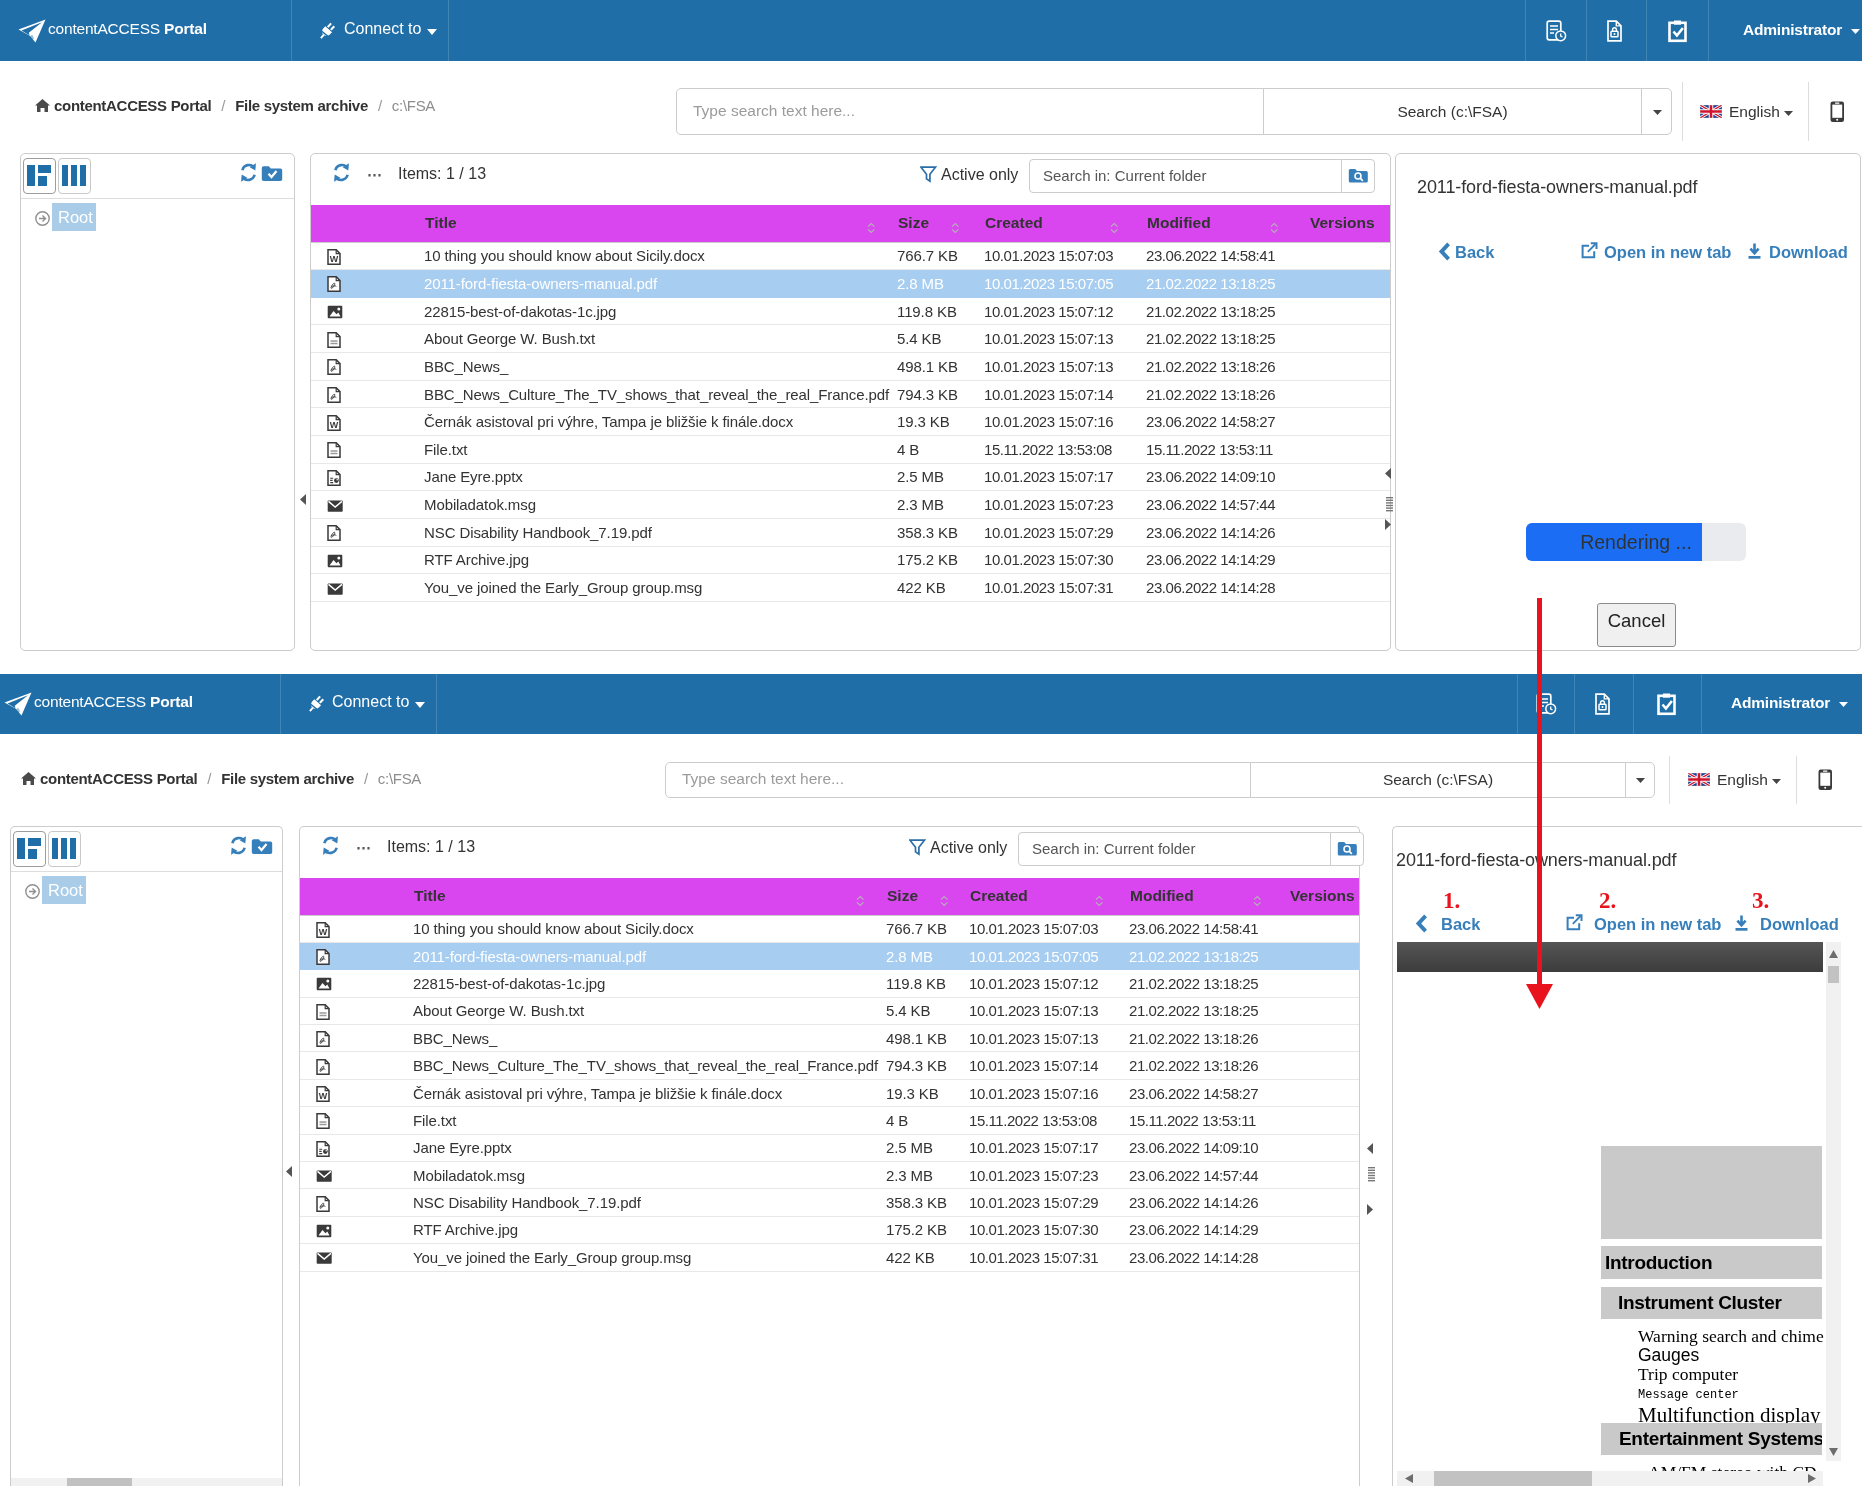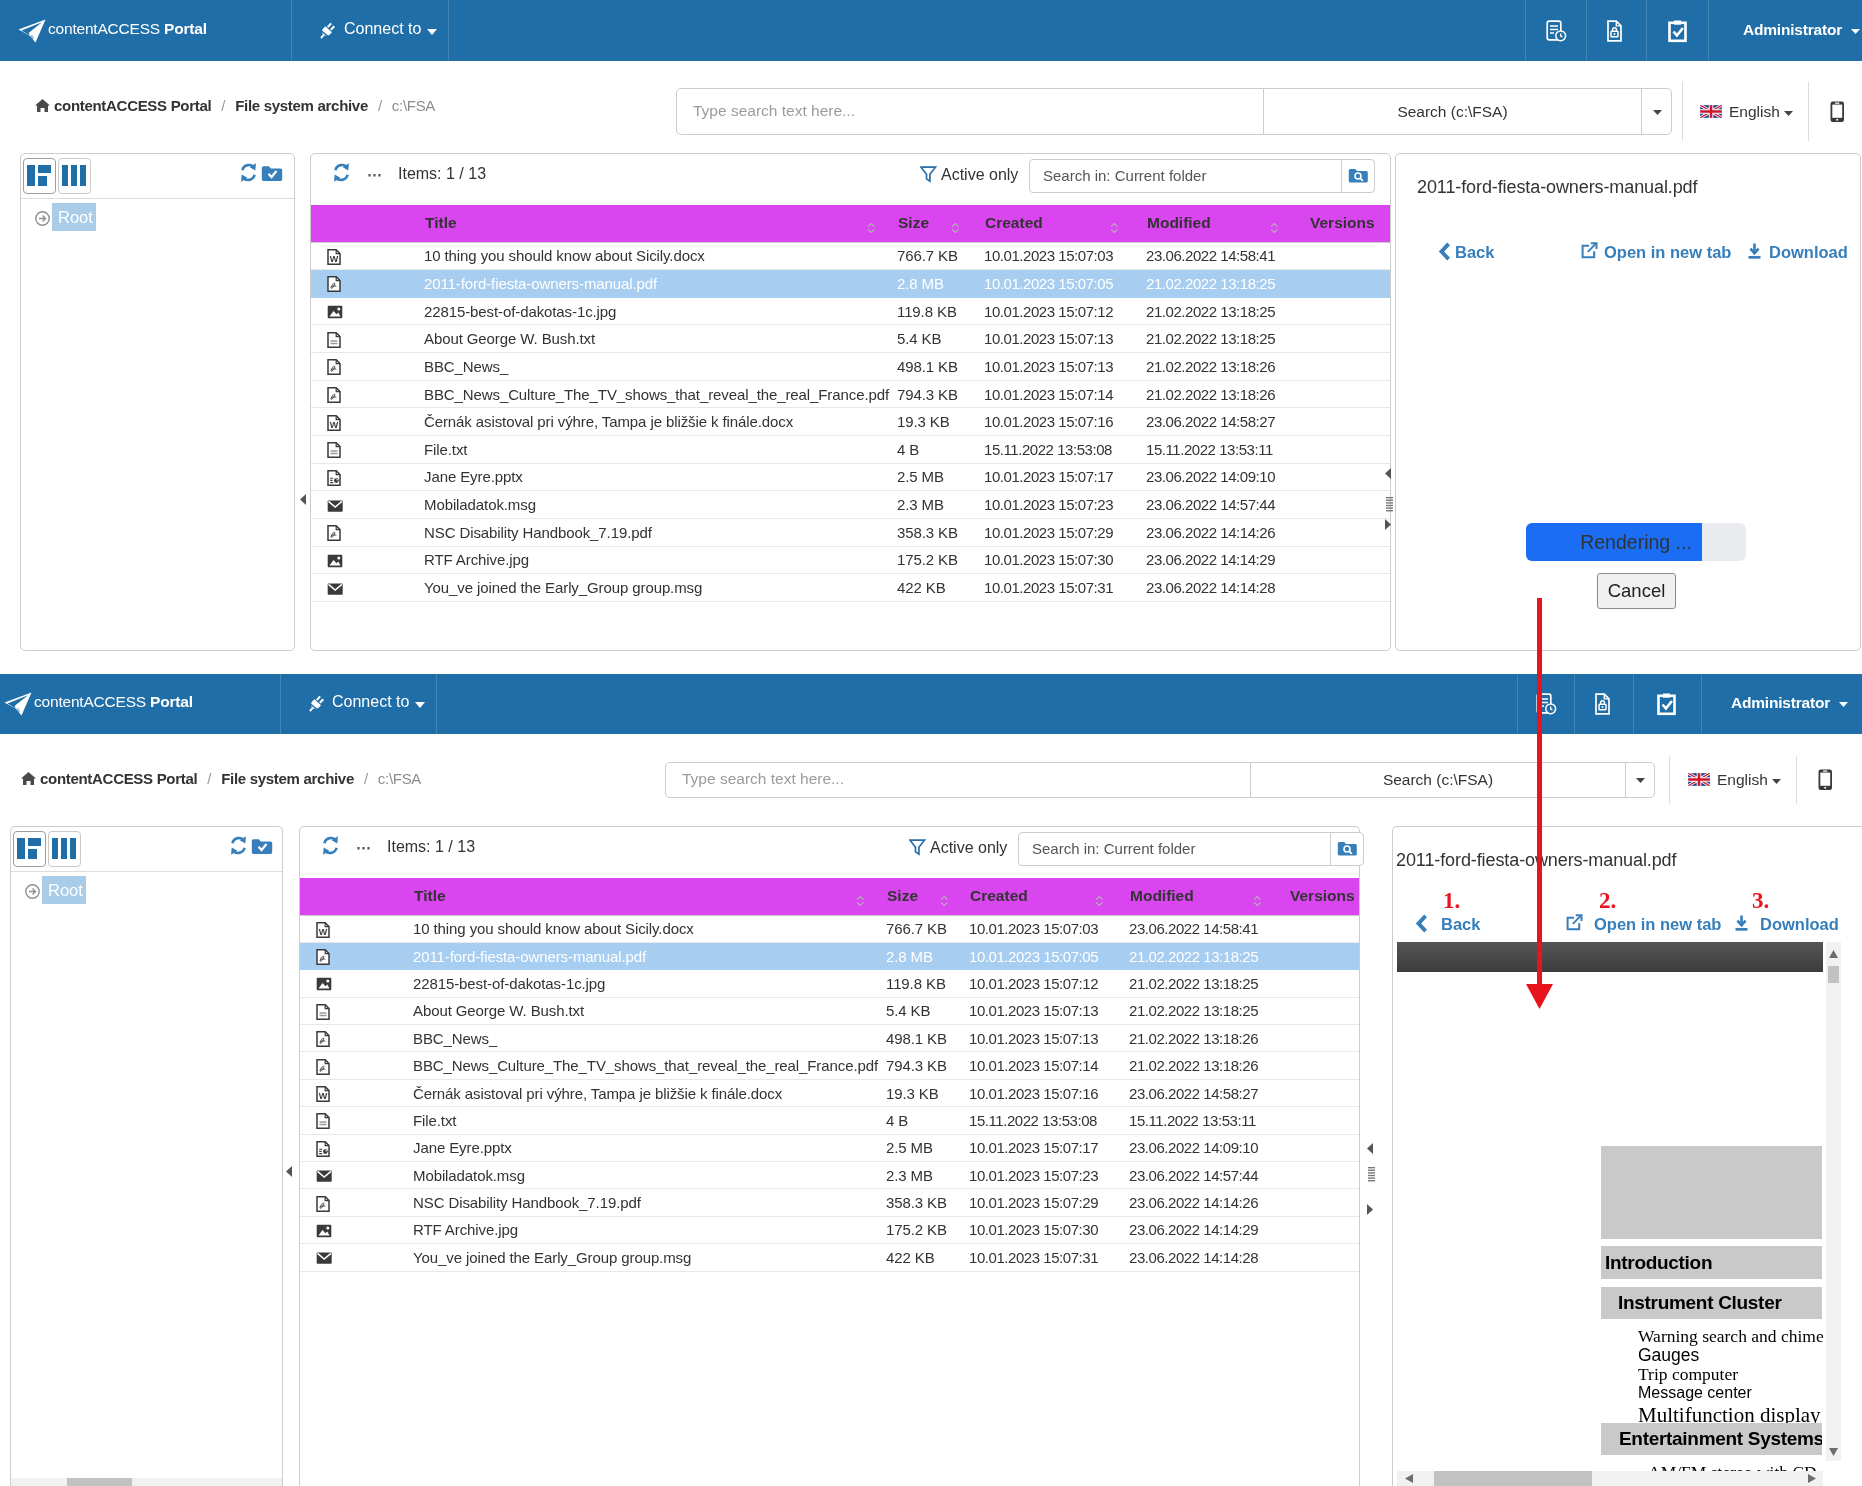--- a/index.html
+++ b/index.html
@@ -396,21 +396,21 @@
 <div class="" style="position:absolute;left:1746px;top:243px;">
       <svg style="" width="17" height="16" viewBox="0 0 17 16">
         <path d="M8.5 0.5 V9 M4.4 5.6 l4.1 4.6 4.1-4.6" fill="none" stroke="#377fba" stroke-width="2.6"></path>
         <path d="M2.5 13 h12 v2.7 h-12 Z" fill="#377fba"></path>
       </svg>
     </div>
 <div class="" style="position:absolute;left:1769px;top:243px;"><span style="color:#377fba;font-size:16.5px;font-weight:600">Download</span></div>
 <div style="position:absolute;left:1526px;top:523px;width:220px;height:38px;background:#e9ebee;border-radius:6px"></div>
 <div style="position:absolute;left:1526px;top:523px;width:176px;height:38px;background:#1b6ef3;border-radius:6px 0 0 6px"></div>
 <div style="position:absolute;left:1526px;top:523px;width:220px;height:38px;line-height:38px;text-align:center;color:#2f3337;font-size:19.5px">Rendering ...</div>
-<div style="position:absolute;left:1597px;top:573px;width:79px;height:36px;background:#f0f0f0;border:1px solid #8b8b8b;border-radius:3px;box-sizing:border-box;text-align:center;line-height:34px;color:#222;font-size:18.5px">Cancel</div>
+<div style="position:absolute;left:1597px;top:603px;width:79px;height:44px;background:#f0f0f0;border:1px solid #8b8b8b;border-radius:3px;box-sizing:border-box;text-align:center;line-height:34px;color:#222;font-size:18.5px">Cancel</div>
 <div class="" style="position:absolute;left:300px;top:494px;">
       <svg style="" width="6" height="11" viewBox="0 0 6 11">
         <polygon points="6,0 0,5.5 6,11" fill="#555"></polygon>
       </svg>
     </div>
 <div class="" style="position:absolute;left:1385px;top:468px;">
       <svg style="" width="6" height="11" viewBox="0 0 6 11">
         <polygon points="6,0 0,5.5 6,11" fill="#555"></polygon>
       </svg>
     </div>
@@ -827,21 +827,21 @@
       <svg style="" width="9" height="8" viewBox="0 0 9 8">
         <polygon points="0,0 9,0 4.5,8" fill="#6d6d6d"></polygon>
       </svg>
     </div>
 <div style="position:absolute;left:1601px;top:1146px;width:221px;height:93px;background:#c9c9c9"></div>
 <div style="position:absolute;left:1601px;top:1246px;width:221px;height:33px;background:#c9c9c9;color:#000;font-size:19px;font-weight:bold;line-height:33px;padding-left:4px;box-sizing:border-box;letter-spacing:-0.3px">Introduction</div>
 <div style="position:absolute;left:1601px;top:1287px;width:221px;height:32px;background:#c9c9c9;color:#000;font-size:19px;font-weight:bold;line-height:32px;padding-left:17px;box-sizing:border-box;letter-spacing:-0.3px">Instrument Cluster</div>
 <div class="" style="position:absolute;left:1638px;top:1326.0px;"><span style="font-family:'Liberation Serif',serif;font-size:17.5px;color:#000;white-space:nowrap">Warning search and chime</span></div>
 <div class="" style="position:absolute;left:1638px;top:1345.2px;"><span style="font-family:Liberation Sans, sans-serif;font-size:17.5px;color:#000;white-space:nowrap">Gauges</span></div>
 <div class="" style="position:absolute;left:1638px;top:1364.4px;"><span style="font-family:'Liberation Serif',serif;font-size:17.5px;color:#000;white-space:nowrap">Trip computer</span></div>
-<div class="" style="position:absolute;left:1638px;top:1383.6px;"><span style="font-family:Liberation Sans, sans-serif;font-size:16px;color:#000;white-space:nowrap">Message center</span></div>
+<div class="" style="position:absolute;left:1638px;top:1383.6px;"><span style="font-family:Liberation Mono, monospace;font-size:12px;color:#000;white-space:nowrap">Message center</span></div>
 <div class="" style="position:absolute;left:1638px;top:1402.8px;"><span style="font-family:'Liberation Serif',serif;font-size:21px;color:#000;white-space:nowrap">Multifunction display</span></div>
 <div style="position:absolute;left:1601px;top:1423px;width:221px;height:32px;background:#c9c9c9;color:#000;font-size:19px;font-weight:bold;line-height:32px;padding-left:18px;box-sizing:border-box;letter-spacing:-0.3px;overflow:hidden;white-space:nowrap">Entertainment Systems</div>
 <div class="" style="position:absolute;left:1648px;top:1462px;"><span style="font-family:'Liberation Serif',serif;font-size:17.5px;color:#000;white-space:nowrap">AM/FM stereo with CD</span></div>
 <div style="position:absolute;left:1397px;top:1471px;width:426px;height:15px;background:#f1f1f1"></div>
 <div class="" style="position:absolute;left:1405px;top:1474px;">
       <svg style="" width="8" height="9" viewBox="0 0 8 9">
         <polygon points="8,0 0,4.5 8,9" fill="#6d6d6d"></polygon>
       </svg>
     </div>
 <div style="position:absolute;left:1434px;top:1471px;width:158px;height:15px;background:#c2c2c2"></div>

